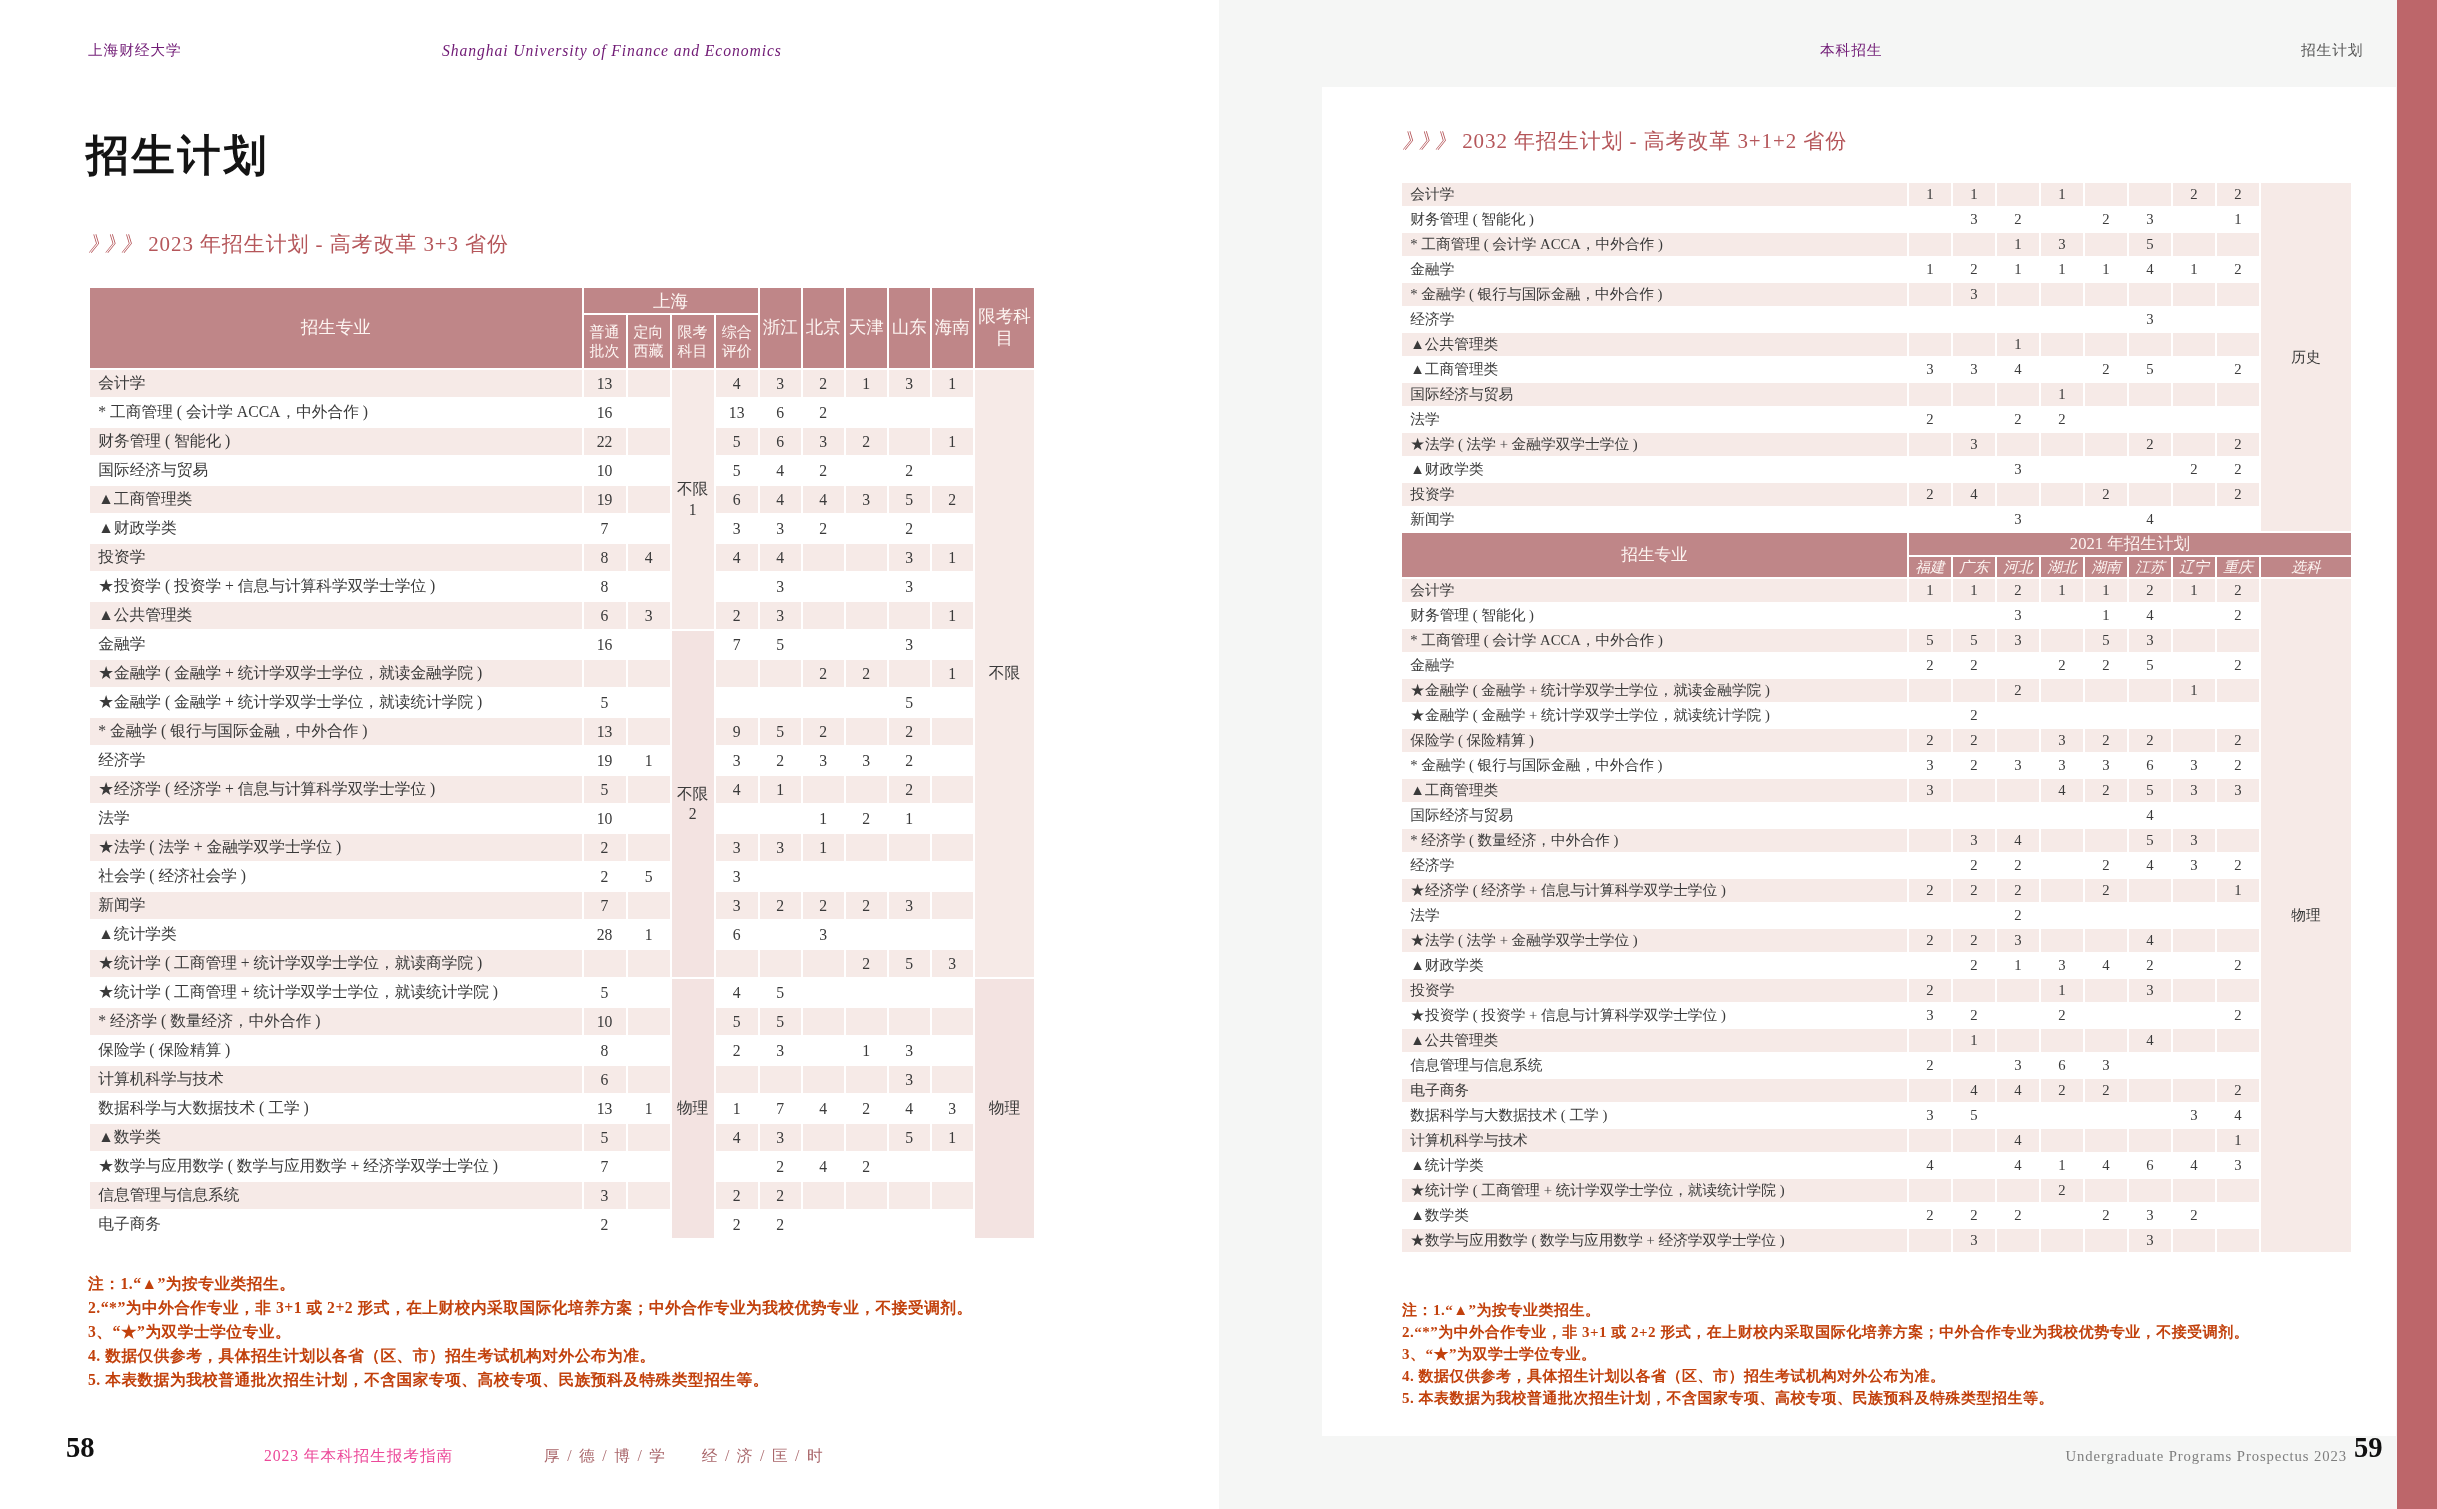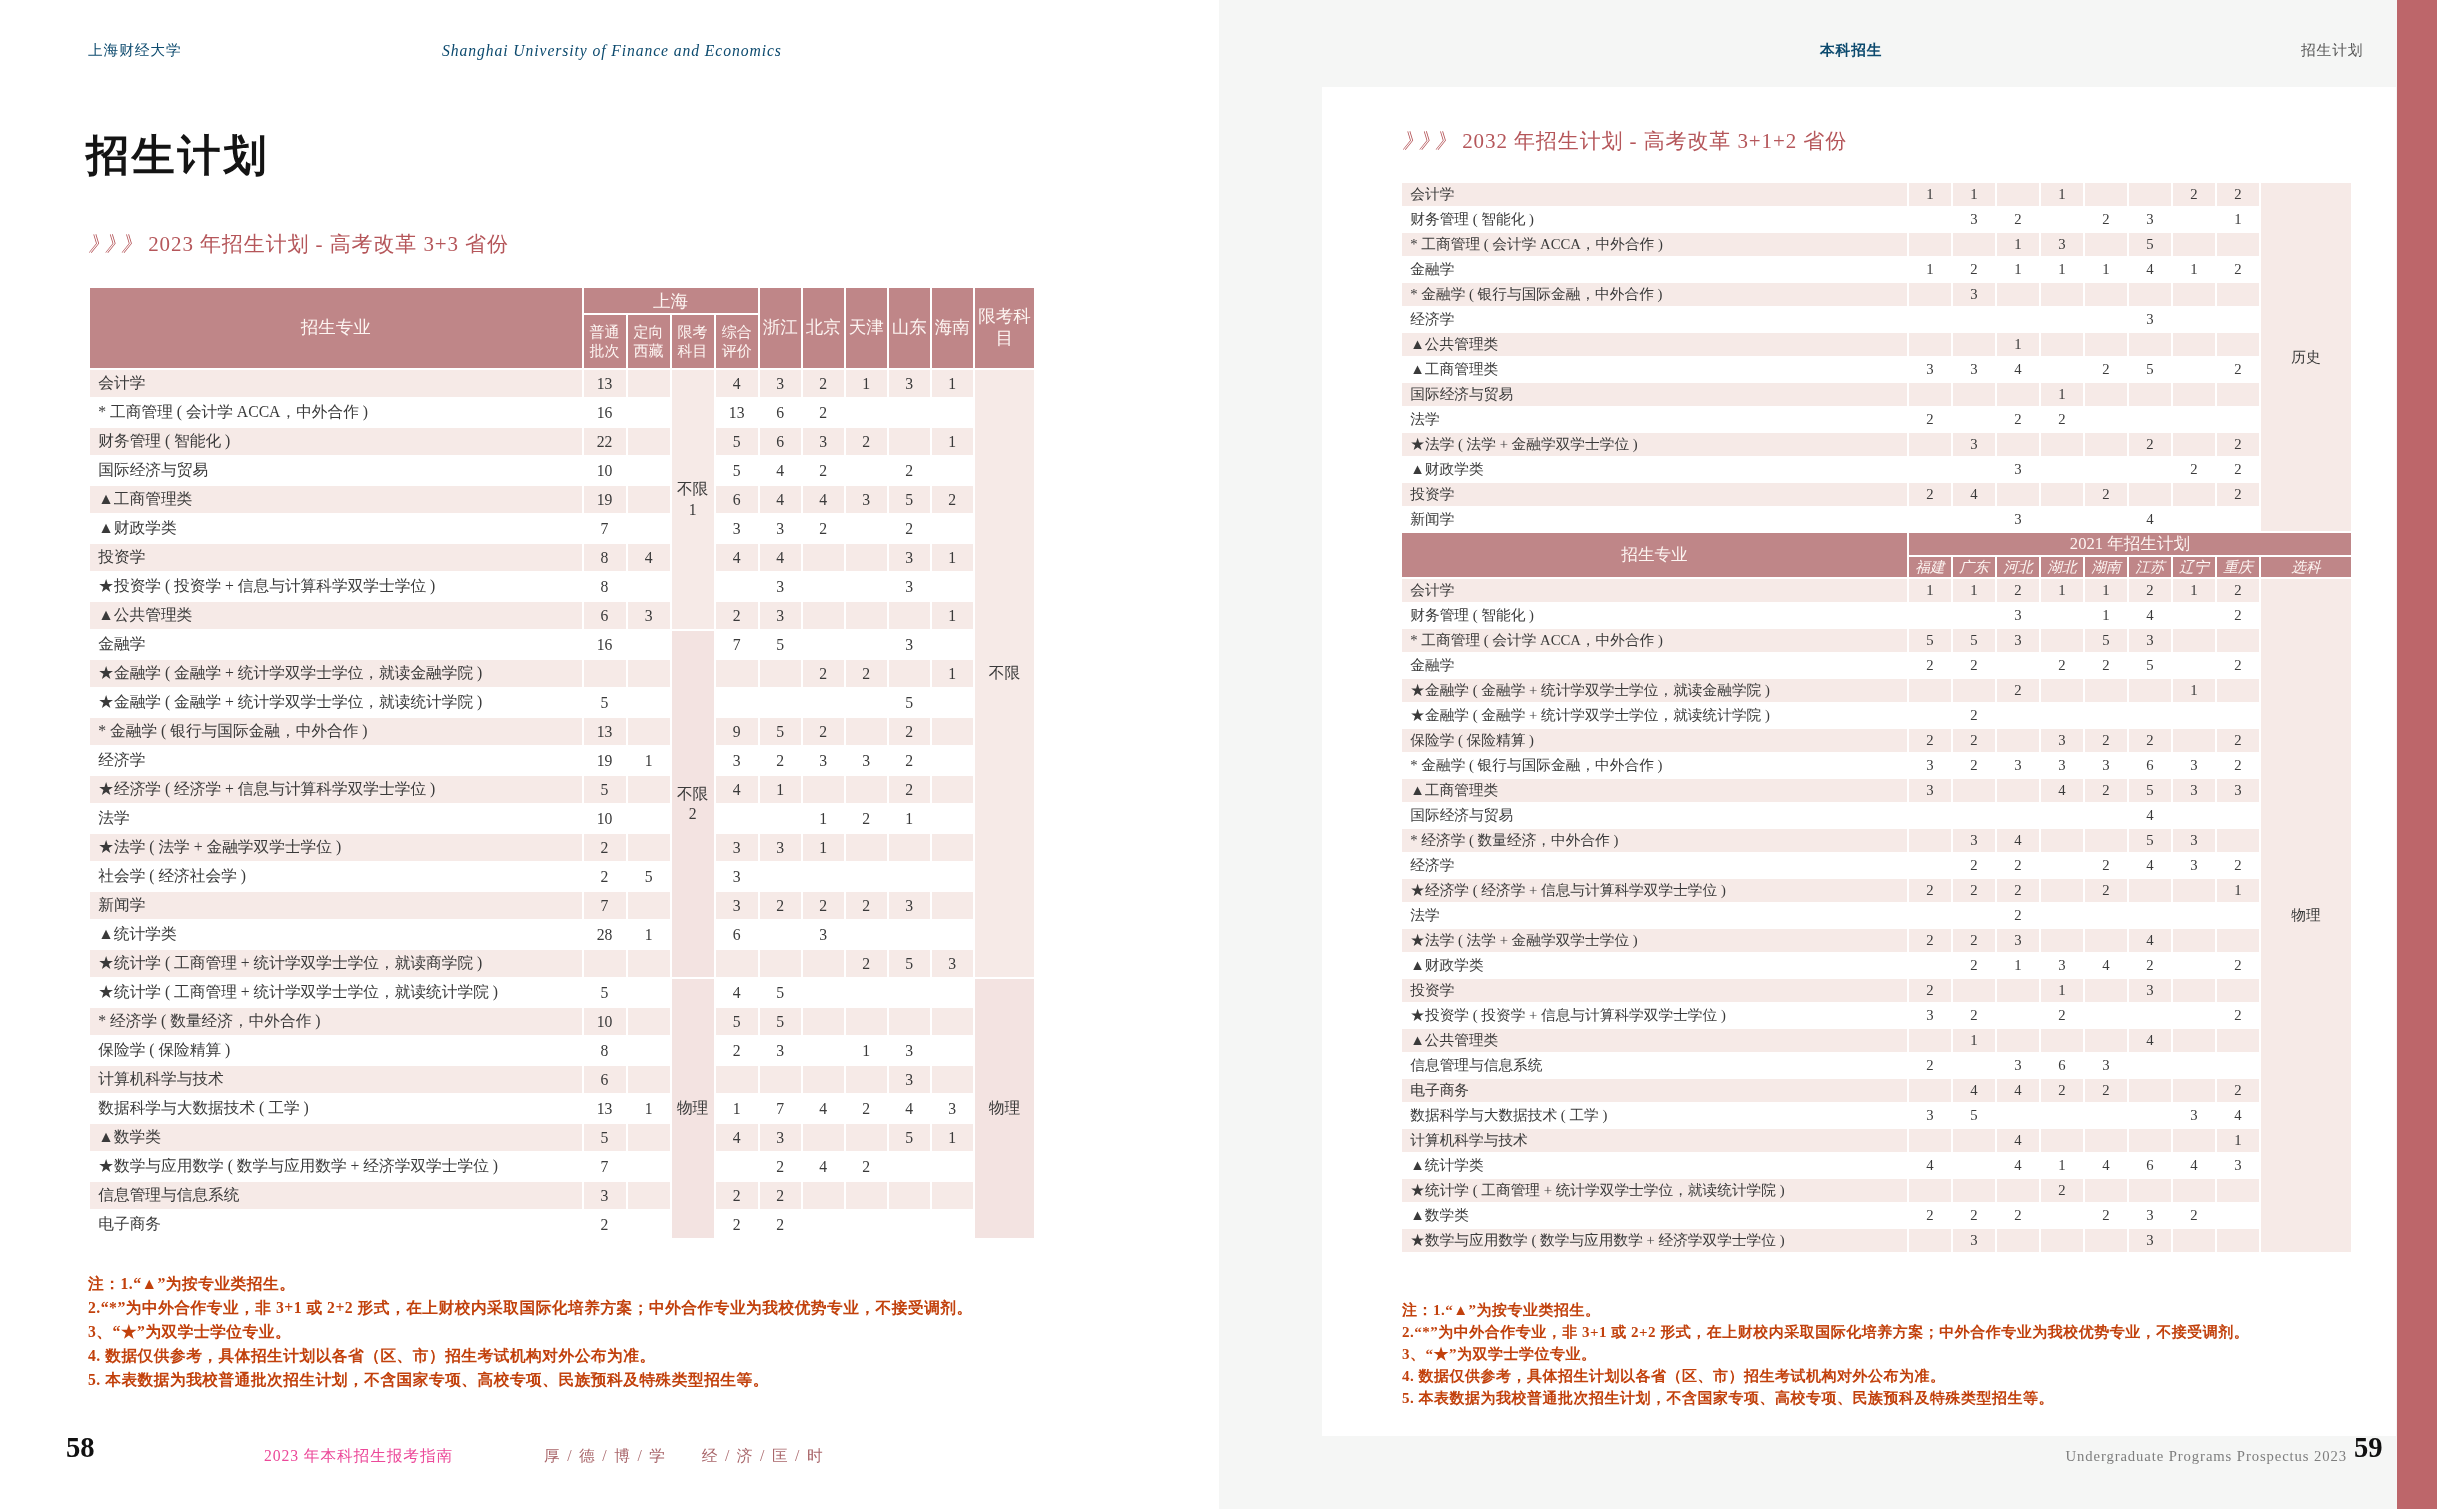--- a/index.html
+++ b/index.html
@@ -8,24 +8,24 @@
     background:#ffffff;
     font-family:"Liberation Serif","DejaVu Serif",serif;
     color:#3a3a3a;
   }
   .page{position:absolute;top:0;height:1509px;}
   .page-left{left:0;width:1219px;background:#ffffff;}
   .page-right{left:1219px;width:1219px;background:#f5f6f5;}
   .panel{position:absolute;left:103px;top:87px;width:1074px;height:1349px;background:#ffffff;}
   .red-bar{position:absolute;top:0;right:0;width:41px;height:1509px;background:#bd666a;}
 
-  .hdr-txt{position:absolute;font-size:14.7px;color:#0c4a6e;letter-spacing:0.9px;}
+  .hdr-txt{position:absolute;font-size:14.7px;color:#701a75;letter-spacing:0.9px;}
   .school-cn{left:88px;top:41px;}
   .school-en{left:442px;top:42px;font-size:15.7px;font-style:italic;}
-  .rh-left{left:601px;top:41px;font-weight:bold;}
+  .rh-left{left:601px;top:41px;}
   .rh-right{left:1082px;top:41px;color:#555;}
 
   .big-title{position:absolute;left:86px;top:127px;font-size:43px;font-weight:bold;color:#141414;letter-spacing:2.8px;}
   .subtitle{position:absolute;font-size:21px;color:#b5565a;letter-spacing:0.9px;white-space:nowrap;}
   .subtitle .marker{letter-spacing:-4.6px;margin-right:11px;font-style:italic;}
   .sub-left{left:88px;top:230px;}
   .sub-right{left:183px;top:127px;}
 
   table{border-collapse:collapse;table-layout:fixed;}
   th,td{border:2.8px solid #ffffff;padding:0;overflow:hidden;}

